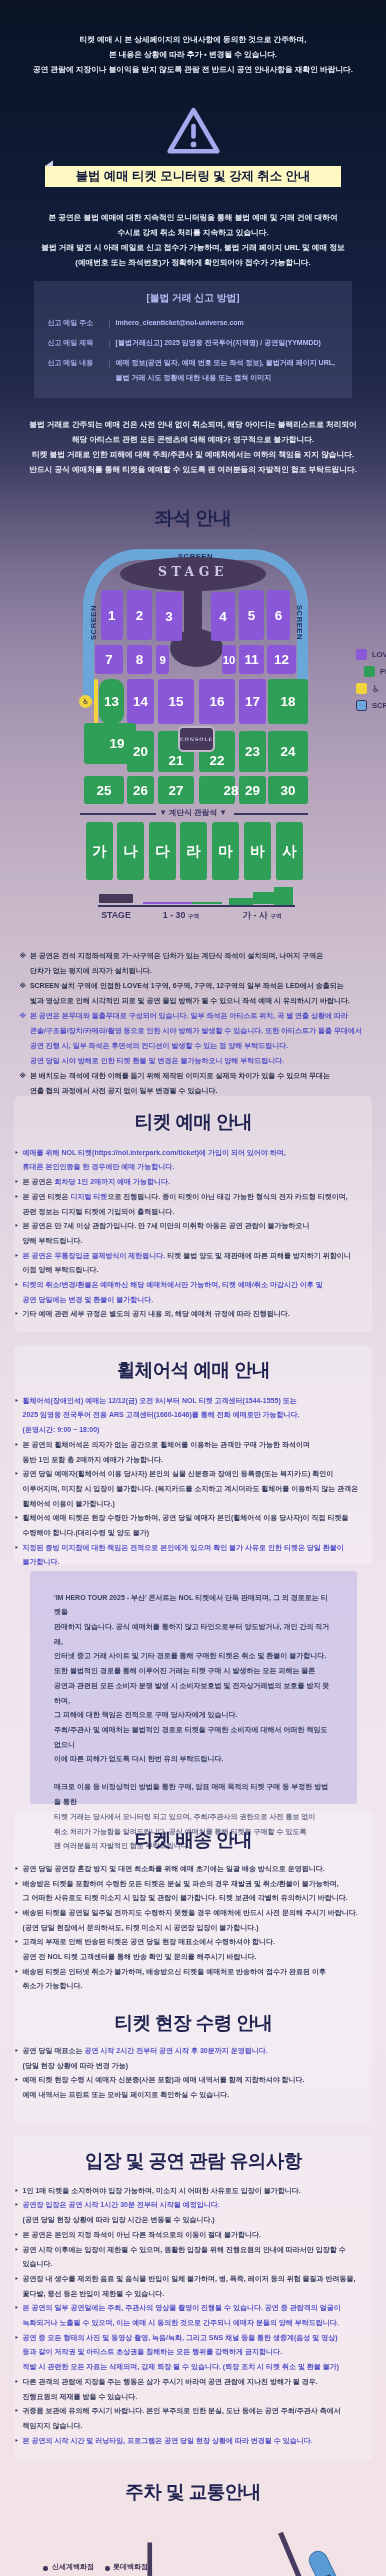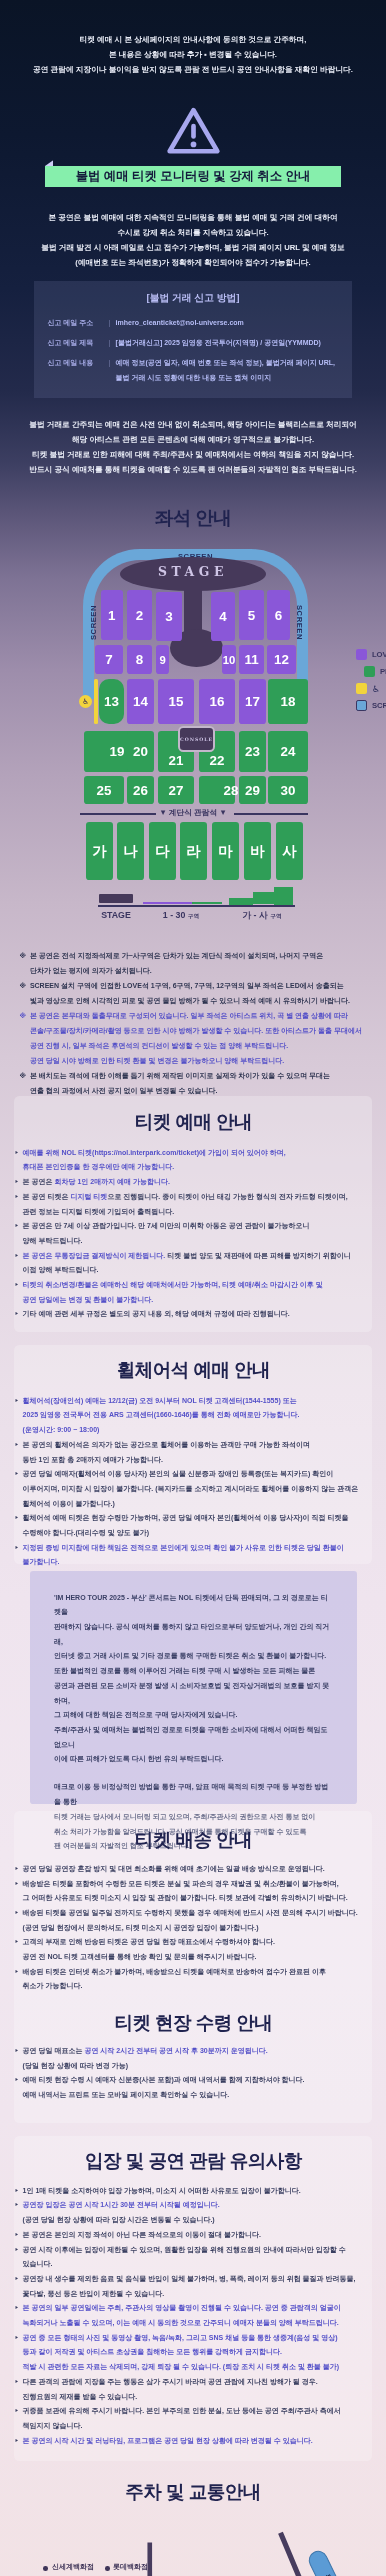--- a/index.html
+++ b/index.html
@@ -12,21 +12,21 @@
       #5c5679 515px,#7d7294 577px,#9d8dab 670px,#b3a2ba 773px,#c7b7c9 902px,
       #d7c9d7 1056px,#e2d5e1 1211px,#eadfe9 1391px,#efe4ee 1597px,#f1e7f0 1855px,
       #f0e5ee 2112px,#f1e3ea 2370px,#f2e2e4 2628px,#f4e4dc 2834px,#f6e9d8 3060px);
   }
   .abs { position:absolute; }
   .center { text-align:center; }
   .pre { white-space:pre-line; }
   
   .dark-txt { color:#e9ecf6; font-weight:600; font-size:7.7px; line-height:15px; }
   
-  .banner { left:45px; top:166px; width:296px; height:20.6px; background:#86efac;
+  .banner { left:45px; top:166px; width:296px; height:20.6px; background:#fef9c3;
     color:#141b3b; font-weight:700; font-size:12.4px; line-height:20.6px; text-align:center; }
   .banner-fold { position:absolute; left:0; top:-5.7px; width:8.2px; height:5.7px;
     background:#cdcdf6; clip-path:polygon(0 100%,100% 100%,100% 0); }
   
   .report-box { left:34px; top:281px; width:318px; height:117px;
     background:rgba(165,170,220,0.14); padding:11.3px 13.4px; }
   .report-title { color:#b9bdf4; font-weight:700; font-size:9.8px; text-align:center; margin-bottom:9.3px; }
   .report-row { display:flex; font-size:7px; line-height:15px; margin-bottom:5.2px; }
   .report-label { width:56px; color:#a6abe6; font-weight:600; flex:none; }
   .report-sep { color:rgba(170,175,230,.55); margin:0 5.2px; flex:none; }
@@ -186,21 +186,21 @@
   <div class="sect lv" style="left:199px;top:138px;width:36px;height:45px;">
       <span>16</span>
     </div>
   <div class="sect lv" style="left:239px;top:138px;width:27px;height:45px;">
       <span>17</span>
     </div>
   <div class="sect pc" style="left:268px;top:138px;width:40px;height:45px;">
       <span>18</span>
     </div>
 
-  <div class="sect pc" style="left:84px;top:190px;width:52px;height:41px;padding-left:14px;">
+  <div class="sect pc" style="left:84px;top:182px;width:52px;height:41px;padding-left:14px;">
       <span>19</span>
     </div>
   <div class="sect pc" style="left:127px;top:190px;width:27px;height:41px;">
       <span>20</span>
     </div>
   <div class="sect pc low-label" style="left:158px;top:190px;width:36px;height:41px;">
       <span>21</span>
     </div>
   <div class="sect pc low-label" style="left:199px;top:190px;width:36px;height:41px;">
       <span>22</span>

